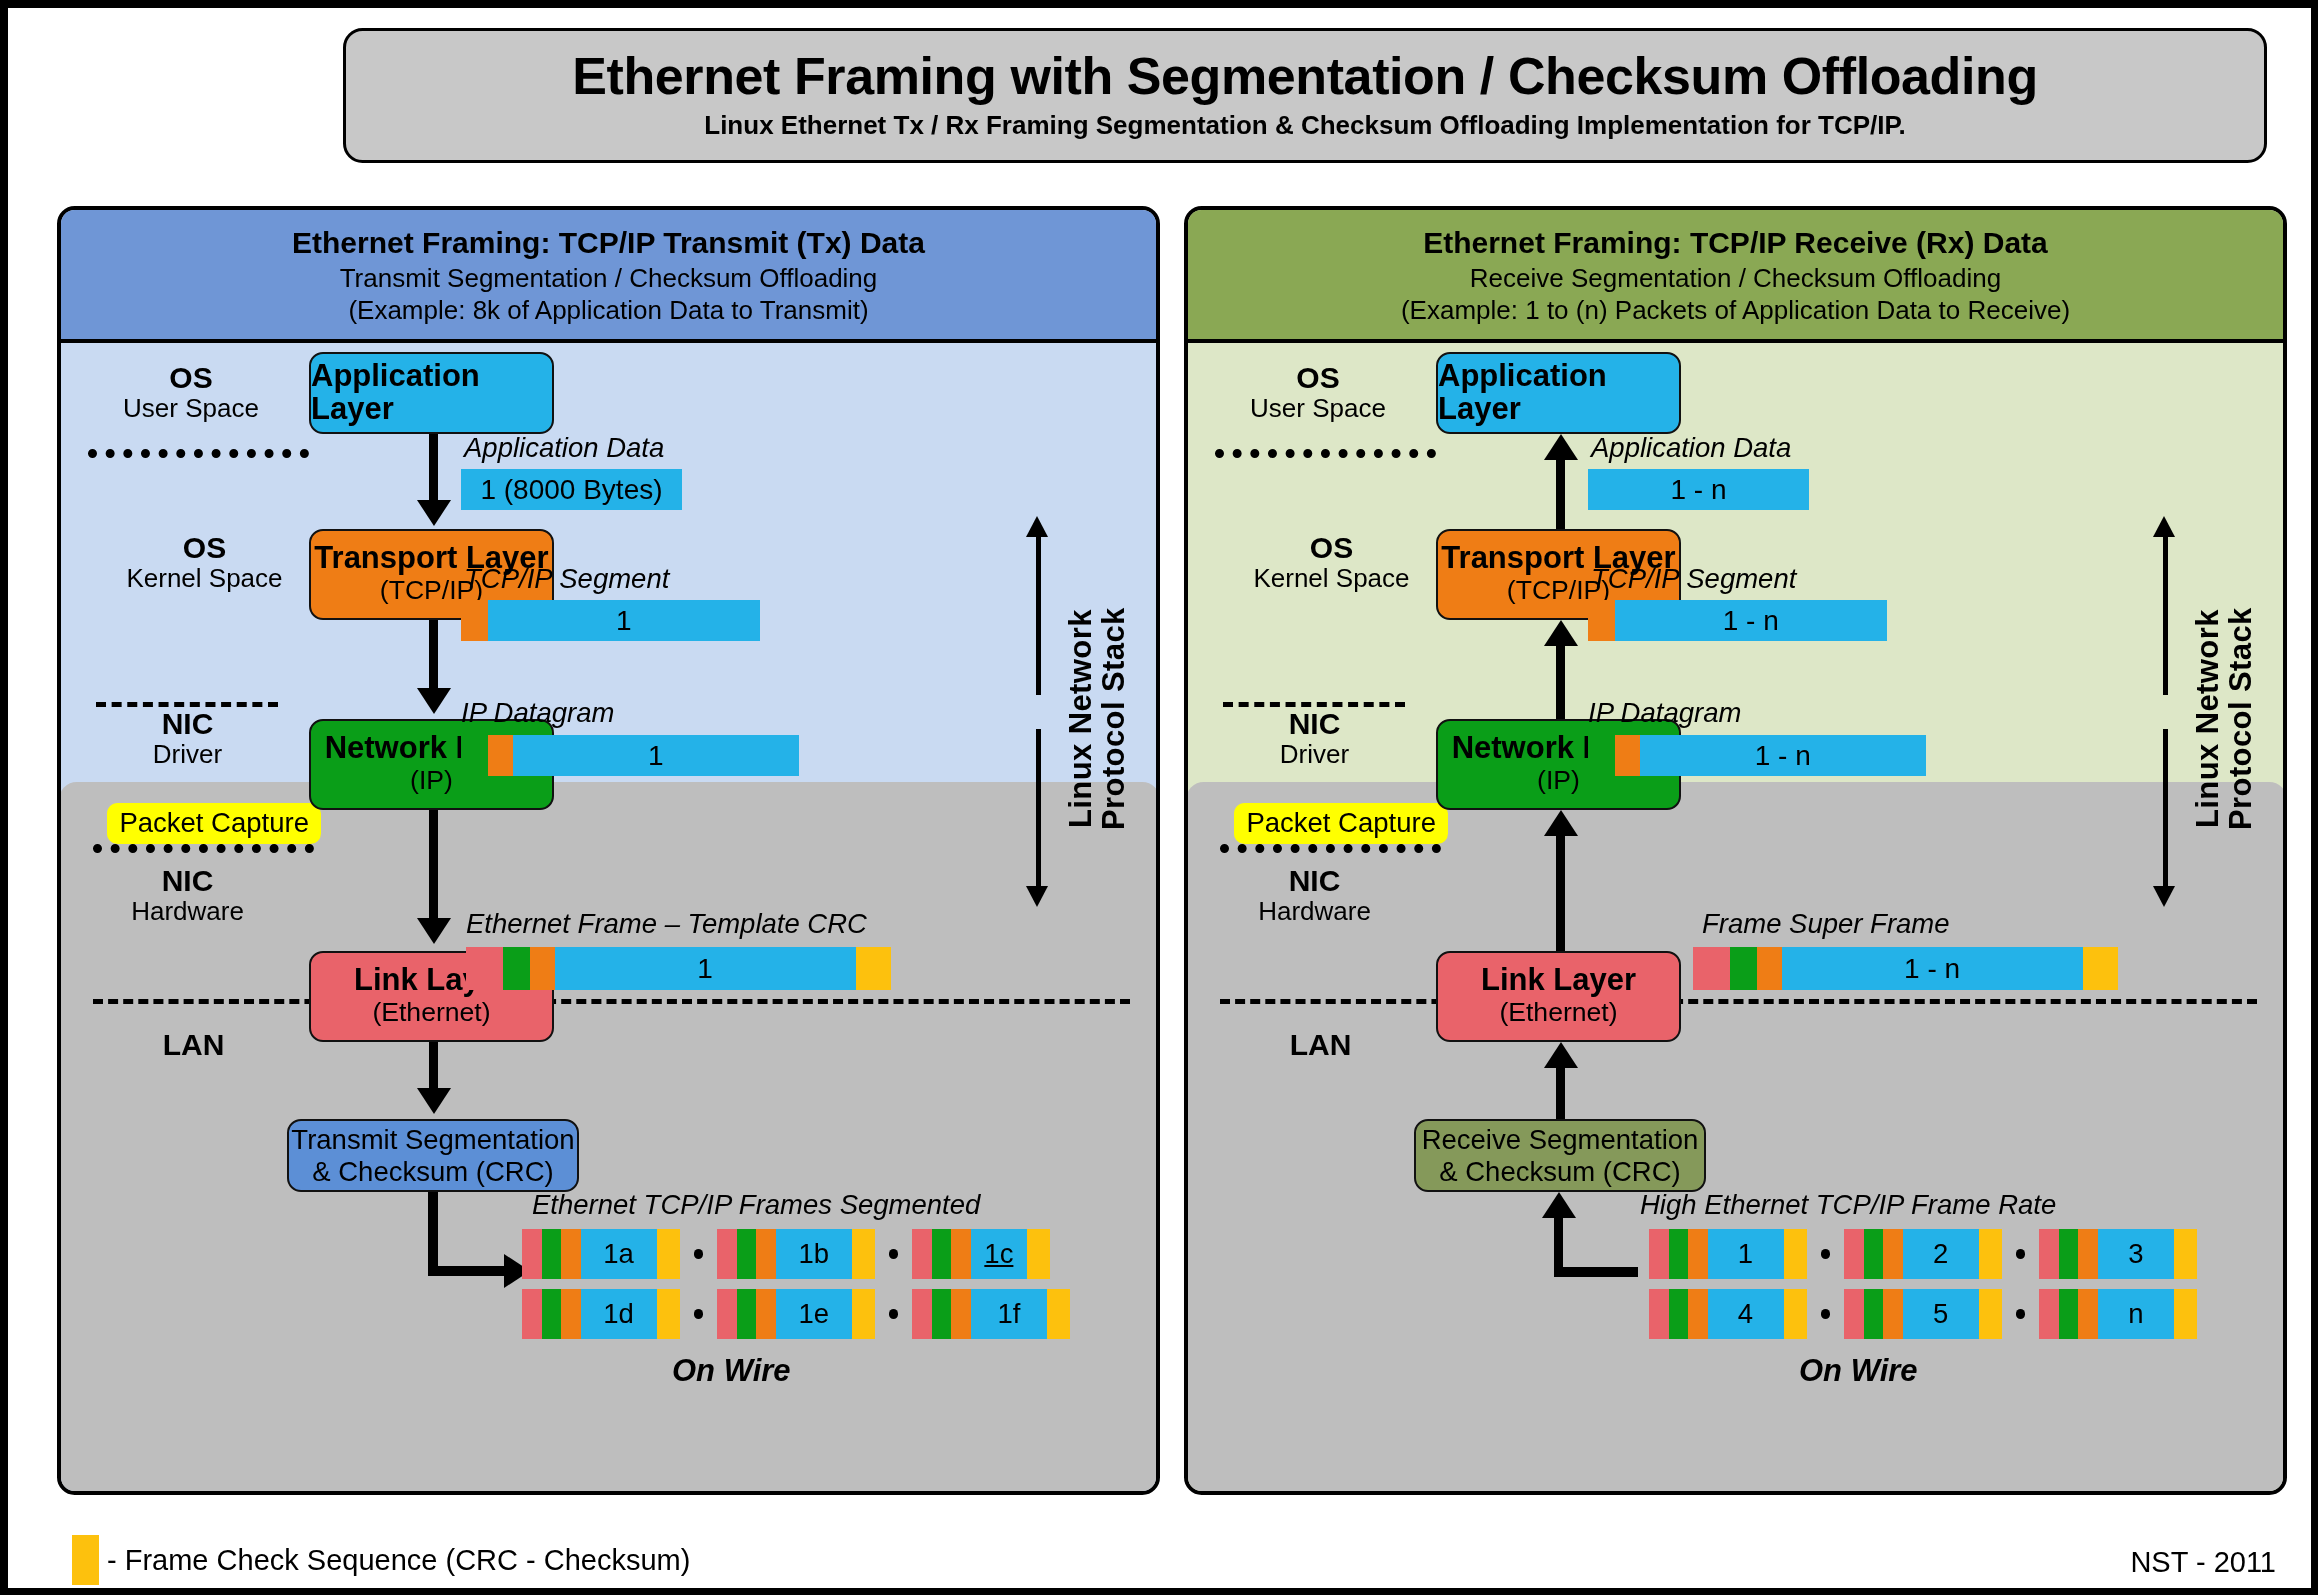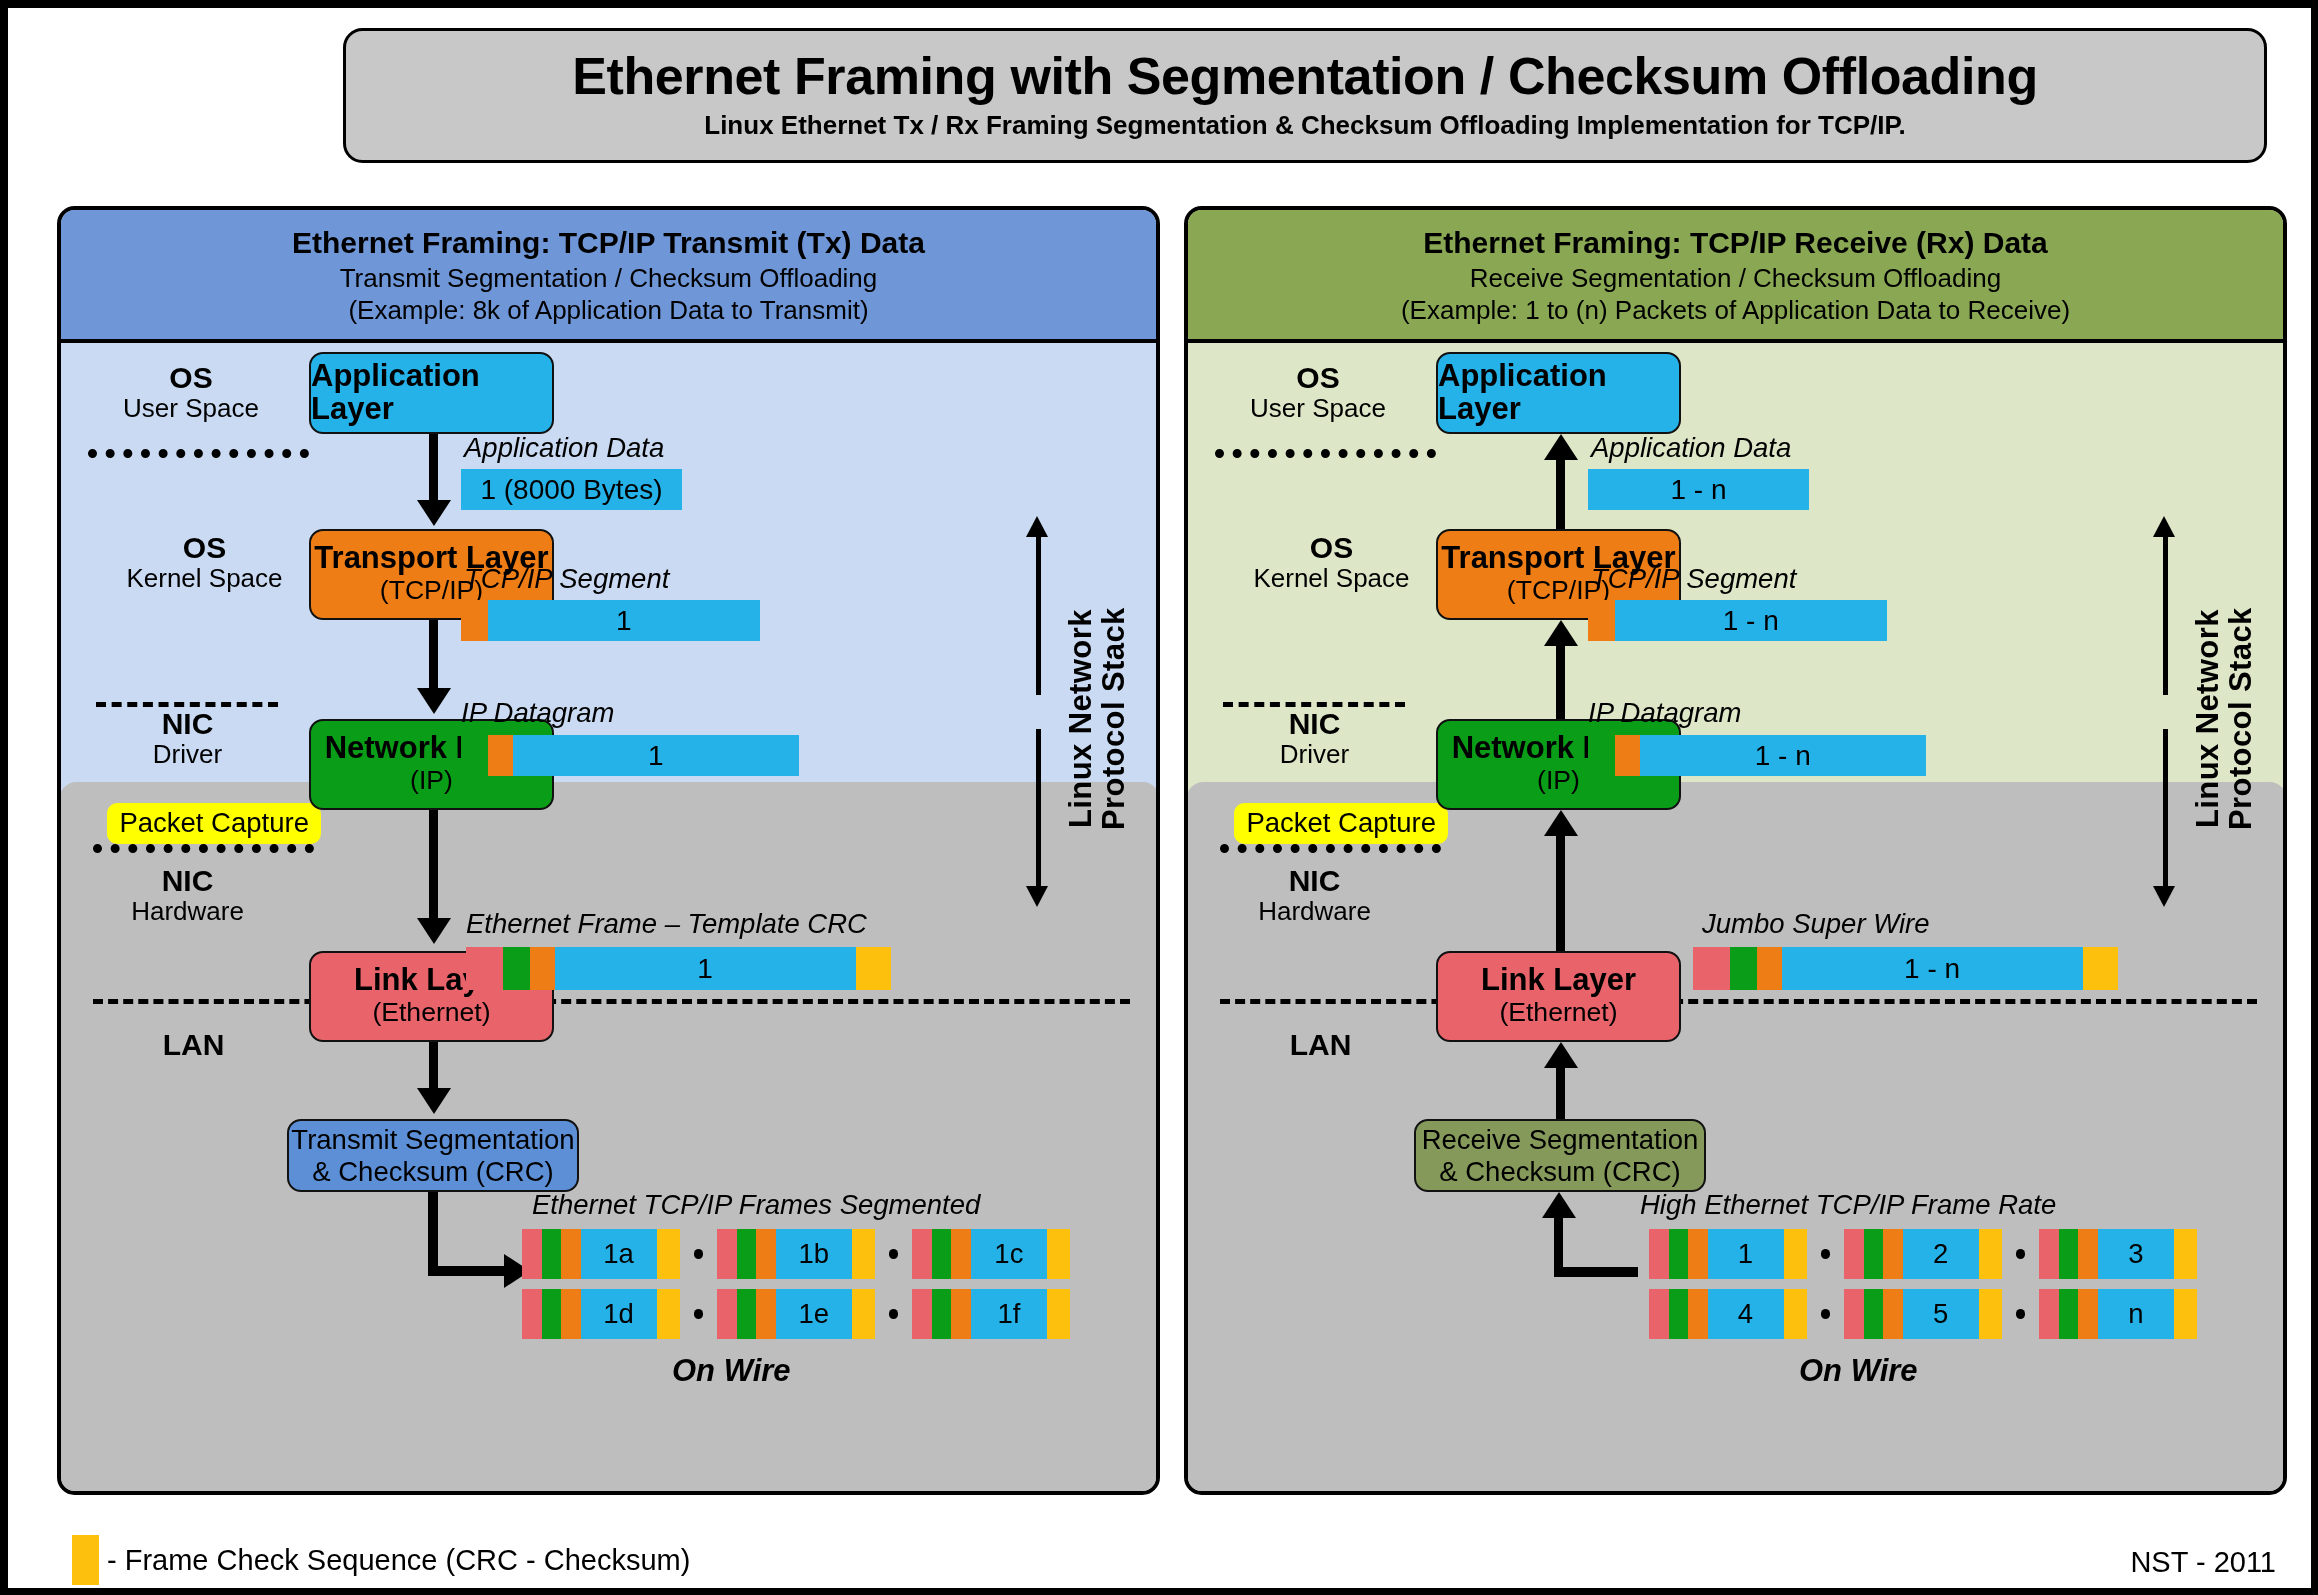--- a/index.html
+++ b/index.html
@@ -241,21 +241,21 @@
             <span class="seg s-grn" style="width: 19.5px;"></span>
             <span class="seg s-org" style="width: 19.5px;"></span>
             <span class="seg s-blu seg-data" style="width: 76px; font-size: 27.5px;">1b</span>
             <span class="seg s-yel" style="width: 23px;"></span>
           </span>
           <span class="dotsep" style="position: relative; margin: 0px 14px;"></span>
           <span style="display: flex; height: 50px;">
             <span class="seg s-red" style="width: 19.5px;"></span>
             <span class="seg s-grn" style="width: 19.5px;"></span>
             <span class="seg s-org" style="width: 19.5px;"></span>
-            <span class="seg s-blu seg-data" style="width: 76px; font-size: 27.5px;">1c</span>
+            <span class="seg s-blu seg-data" style="width: 56px; font-size: 27.5px; text-decoration: underline;">1c</span>
             <span class="seg s-yel" style="width: 23px;"></span>
           </span>
         </div>
       <div id="tx-wire-row2" style="position: absolute; left: 461px; top: 946px; display: flex; align-items: center;">
           <span style="display: flex; height: 50px;">
             <span class="seg s-red" style="width: 19.5px;"></span>
             <span class="seg s-grn" style="width: 19.5px;"></span>
             <span class="seg s-org" style="width: 19.5px;"></span>
             <span class="seg s-blu seg-data" style="width: 76px; font-size: 27.5px;">1d</span>
             <span class="seg s-yel" style="width: 23px;"></span>
@@ -376,21 +376,21 @@
         <div class="seg s-grn" style="width:26.6px;"></div>
         <div class="seg s-org" style="width:25px;"></div>
         <div class="seg s-blu seg-data" style="width:287px;">1 - n</div>
       </div>
 
       <div class="layerbox c-lnk" style="left:248px;top:608px;width:245px;height:91px;">
         <div class="t1">Link Layer</div>
         <div class="t2">(Ethernet)</div>
       </div>
 
-      <div class="cap" style="left:514px;top:565px;">Jumbo Super Wire</div>
+      <div class="cap" style="left:514px;top:565px;">Frame Super Frame</div>
       <div class="bar" style="left:505px;top:604px;width:425px;height:43px;">
         <div class="seg s-red" style="width:37px;"></div>
         <div class="seg s-grn" style="width:26.6px;"></div>
         <div class="seg s-org" style="width:25px;"></div>
         <div class="seg s-blu seg-data" style="width:301px;">1 - n</div>
         <div class="seg s-yel" style="width:35px;"></div>
       </div>
 
       <div class="arr" style="left:356px;top:699px;width:35px;height:80px;">
         <div class="head head-up" style="left:0;top:0;"></div>

